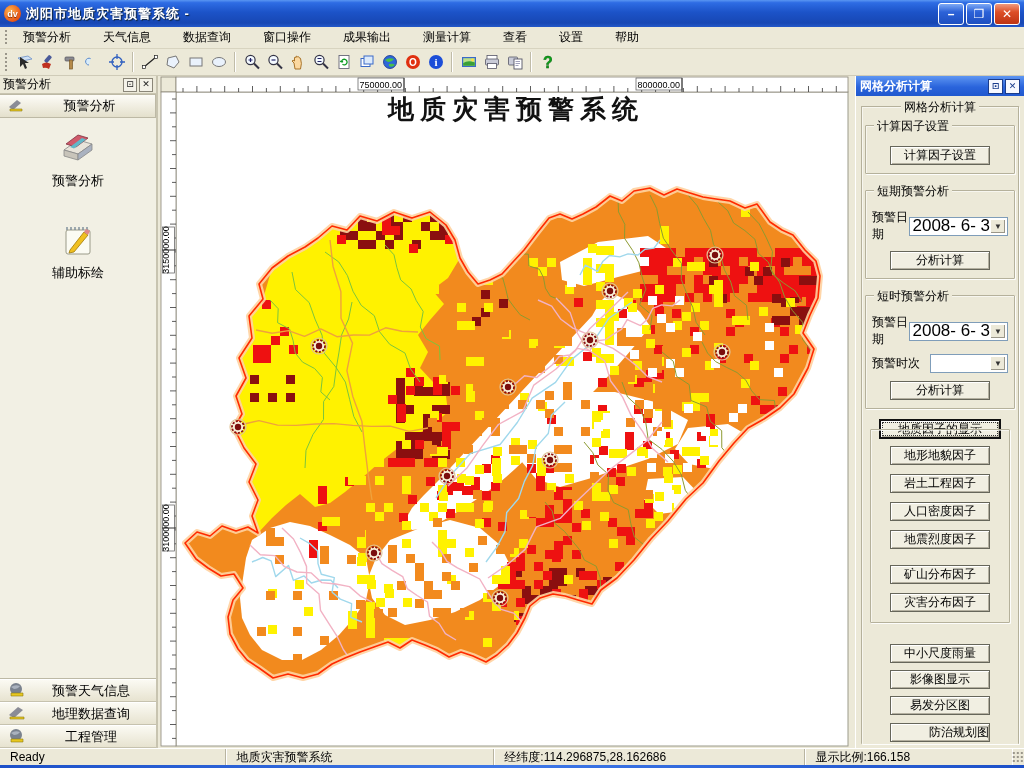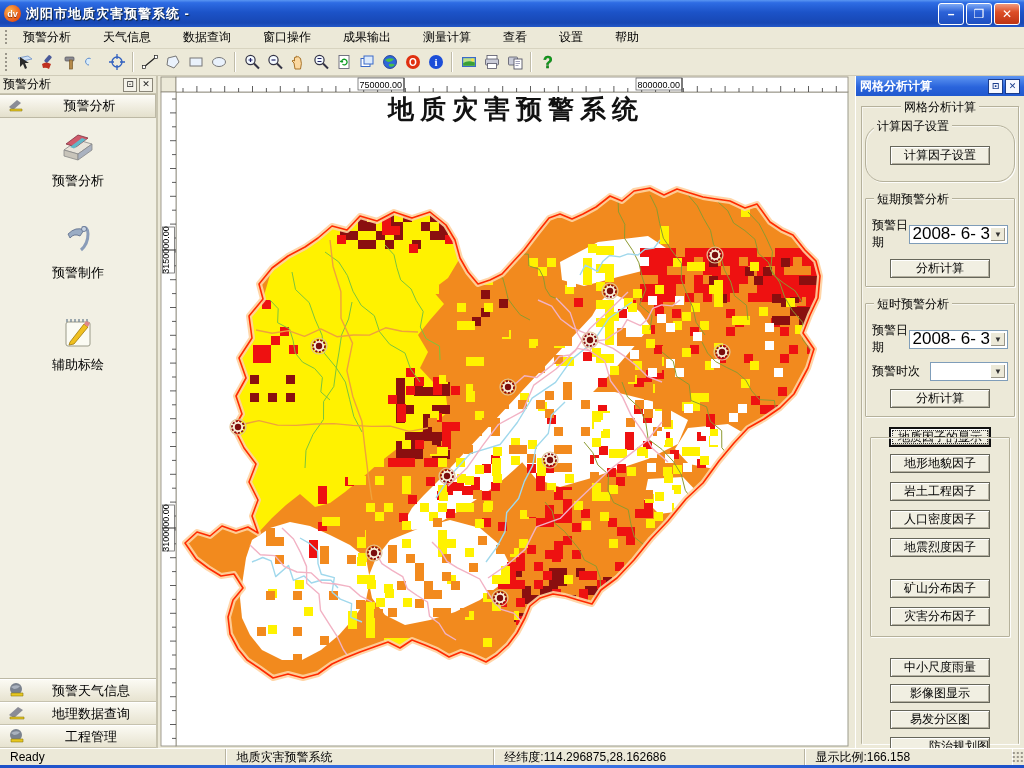--- a/index.html
+++ b/index.html
@@ -68,21 +68,21 @@
     display:flex; align-items:center; justify-content:center; font-size:9px; font-weight:bold; margin-left:2px; }
   .rp-body { position:absolute; top:22px; left:2px; right:2px; bottom:2px; }
   .grp { border:1px solid #B5B19B; box-shadow:1px 1px 0 rgba(255,255,255,.9), inset 1px 1px 0 rgba(255,255,255,.6);
     border-radius:1px; position:relative; margin:0 3px; }
   .grp-legend { position:absolute; top:-8px; left:8px; background:#ECE9D8; padding:0 3px; font-size:12px; }
   .grp-legend.center { left:50%; transform:translateX(-50%); }
   .btn3d { display:block; background:#F1EFE2; border:1px solid #66665A;
     box-shadow:inset 1px 1px 0 #fff, inset -1px -1px 0 #B4B0A0;
     font-size:12px; text-align:center; font-family:inherit; cursor:pointer; }
   .btn-std { width:100px; height:19px; line-height:17px; margin:0 auto; }
-  .btn-default { width:102px; height:20px; line-height:15px; margin:0 auto;
+  .btn-default { width:122px; height:20px; line-height:15px; margin:0 auto;
     border:2px solid #111; outline:1px dotted #333; outline-offset:-4px; }
   .field-row { display:flex; align-items:center; margin:6px 6px 0 6px; }
   .field-label { width:58px; font-size:12px; }
   .combo { flex:1; height:19px; background:#fff; border:1px solid #7F9DB9; display:flex; align-items:center; }
   .combo .combo-text { flex:1; padding-left:3px; font-size:17px; white-space:nowrap; overflow:hidden;text-align:center; }
   .combo .combo-arrow { width:16px; height:15px; margin-right:1px; background:#ECE9D8;
     border:1px solid #fff; box-shadow:inset -1px -1px 0 #9A9688; font-size:8px;
     display:flex; align-items:center; justify-content:center; color:#333; }
   .btn-stack .btn3d { margin:6px auto 0 auto; }
 
@@ -291,28 +291,20 @@
     <div class="lp-tools" id="lp-tools">
         <div class="lp-tool">
           <svg width="40" height="36">
             <polygon points="6,20 20,10 34,14 20,24" fill="#E8E4DA" stroke="#888" stroke-width="0.8"></polygon>
             <polygon points="6,20 20,24 20,30 6,26" fill="#C8C4BA" stroke="#888" stroke-width="0.8"></polygon>
             <polygon points="20,24 34,14 34,20 20,30" fill="#AAB2C0" stroke="#888" stroke-width="0.8"></polygon>
             <polygon points="8,14 20,5 30,8 18,17" fill="#D05A6A" stroke="#803040" stroke-width="0.8"></polygon>
             <polygon points="12,17 24,8 28,9.5 16,18.5" fill="#60B8C8"></polygon>
           </svg>
           <div style="font-size: 13px;">预警分析</div>
-        </div>
-        <div class="lp-tool">
-          <svg width="40" height="40">
-            <path d="M10 16 Q18 8 26 12 L22 18 Q16 15 12 20 Z" fill="#9AACC4" stroke="#5A6A88" stroke-width="0.8"></path>
-            <path d="M24 10 q6 -2 6 6 q0 10 -7 16" fill="none" stroke="#8A9CB8" stroke-width="3"></path>
-            <circle cx="26" cy="11" r="2.5" fill="#C8D4E4" stroke="#5A6A88" stroke-width="0.8"></circle>
-          </svg>
-          <div style="font-size: 13px;">预警制作</div>
         </div>
         <div class="lp-tool">
           <svg width="40" height="40">
             <rect x="8" y="12" width="24" height="24" rx="2" fill="#FBFBF3" stroke="#9A9A88" stroke-width="1"></rect>
             <path d="M9 12 v-3 M13 12 v-3 M17 12 v-3 M21 12 v-3 M25 12 v-3 M29 12 v-3" stroke="#7A8A98" stroke-width="1.4"></path>
             <polygon points="12,32 26,14 30,17 16,34 11,35" fill="#F0C020" stroke="#A07808" stroke-width="0.8"></polygon>
             <polygon points="26,14 30,17 32,13 28,11" fill="#E08888"></polygon>
           </svg>
           <div style="font-size: 13px;">辅助标绘</div>
         </div>
@@ -1295,21 +1287,21 @@
   <div class="right-panel">
     <div class="rp-title">
       <span class="rpt-text">网格分析计算</span>
       <span class="rp-mini">⊡</span>
       <span class="rp-mini">✕</span>
     </div>
     <div class="rp-body">
       <div class="grp" id="rp-outer" style="position:absolute; inset:8px 0 2px 0; border-bottom:none;">
         <span class="grp-legend center">网格分析计算</span>
         <div id="rp-groups">
-            <div class="grp" style="margin: 18px 3px 0px; padding: 12px 0px 16px; border-radius: 18px;">
+            <div class="grp" style="margin: 18px 3px 0px; padding: 12px 0px 8px;">
               <span class="grp-legend">计算因子设置</span>
               <button class="btn3d btn-std" style="margin-top: 8px;">计算因子设置</button>
             </div>
             <div class="grp" style="margin: 16px 3px 0px; padding: 12px 0px 8px;">
               <span class="grp-legend">短期预警分析</span>
               <div class="field-row">
                 <span class="field-label">预警日期</span>
                 <div class="combo">
                   <span class="combo-text">2008- 6- 3</span>
                   <span class="combo-arrow">▼</span>
@@ -1336,21 +1328,21 @@
               <button class="btn3d btn-std" style="margin-top: 8px;">分析计算</button>
             </div>
           </div>
         <button class="btn3d btn-default" id="factor-header-btn" style="margin-top:10px;">地质因子的显示</button>
         <div class="grp" id="factor-frame" style="margin:-10px 8px 0 8px; padding:16px 0 10px 0;">
           <div id="factor-btns" class="btn-stack">
               <button class="btn3d btn-std" style="margin-top: 0px;">地形地貌因子</button>
               <button class="btn3d btn-std" style="margin-top: 9px;">岩土工程因子</button>
               <button class="btn3d btn-std" style="margin-top: 9px;">人口密度因子</button>
               <button class="btn3d btn-std" style="margin-top: 9px;">地震烈度因子</button>
-              <button class="btn3d btn-std" style="margin-top: 22px;">矿山分布因子</button>
+              <button class="btn3d btn-std" style="margin-top: 16px;">矿山分布因子</button>
               <button class="btn3d btn-std" style="margin-top: 9px;">灾害分布因子</button>
             </div>
         </div>
         <div id="bottom-btns" class="btn-stack" style="margin-top:10px;">
             <button class="btn3d btn-std" style="margin-top: 21px;">中小尺度雨量</button>
             <button class="btn3d btn-std" style="margin-top: 7px;">影像图显示</button>
             <button class="btn3d btn-std" style="margin-top: 7px;">易发分区图</button>
             <button class="btn3d btn-std" style="margin-top: 8px; text-align: right;">防治规划图</button>
             <button class="btn3d btn-std" style="margin-top: 7px;">清空显示</button>
           </div>

